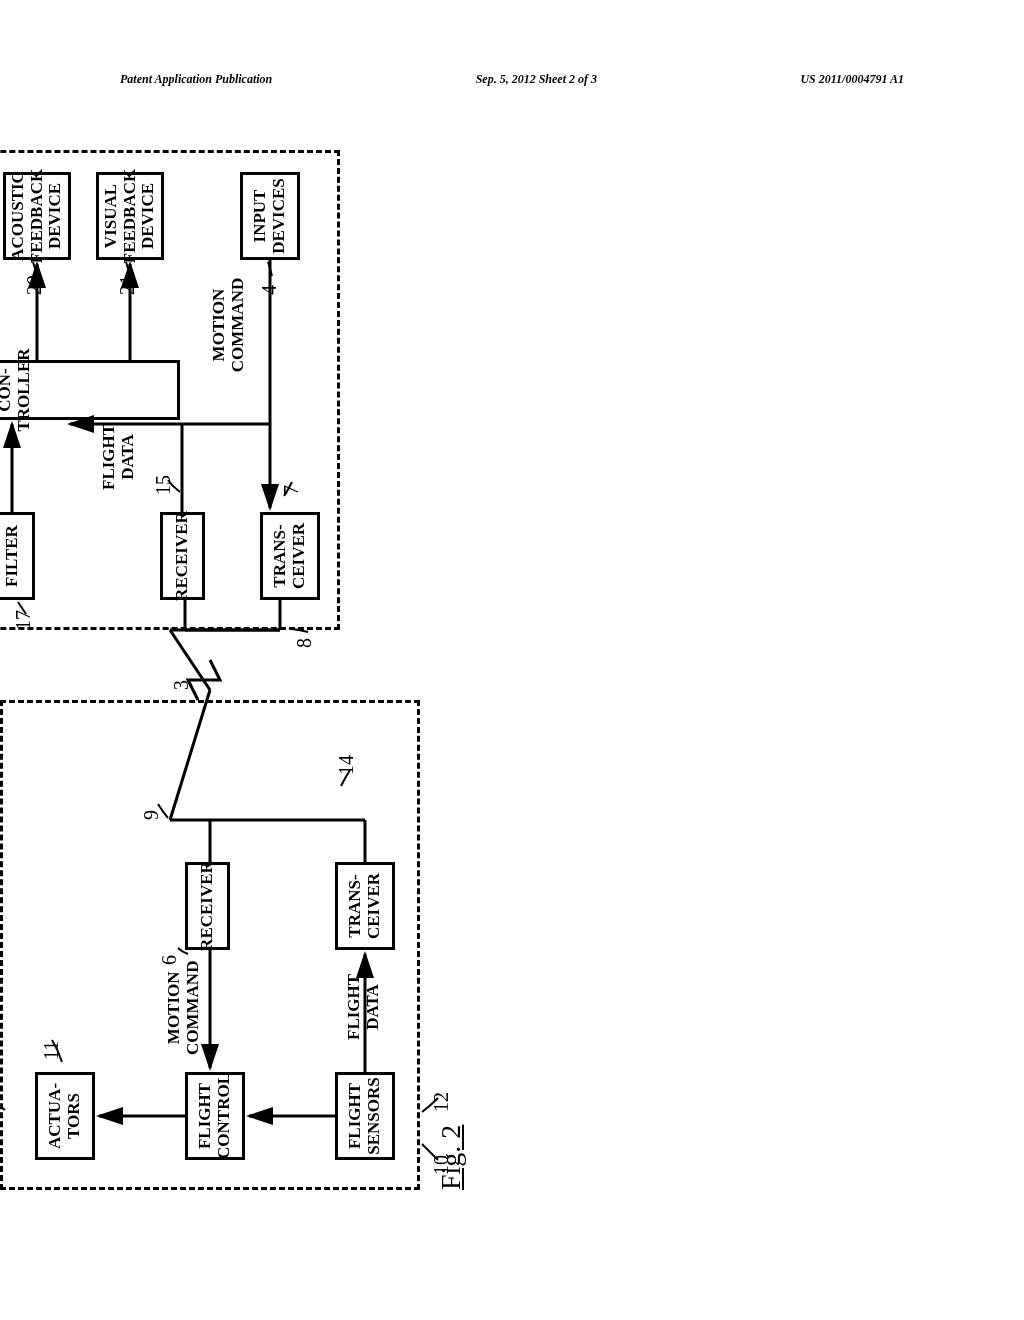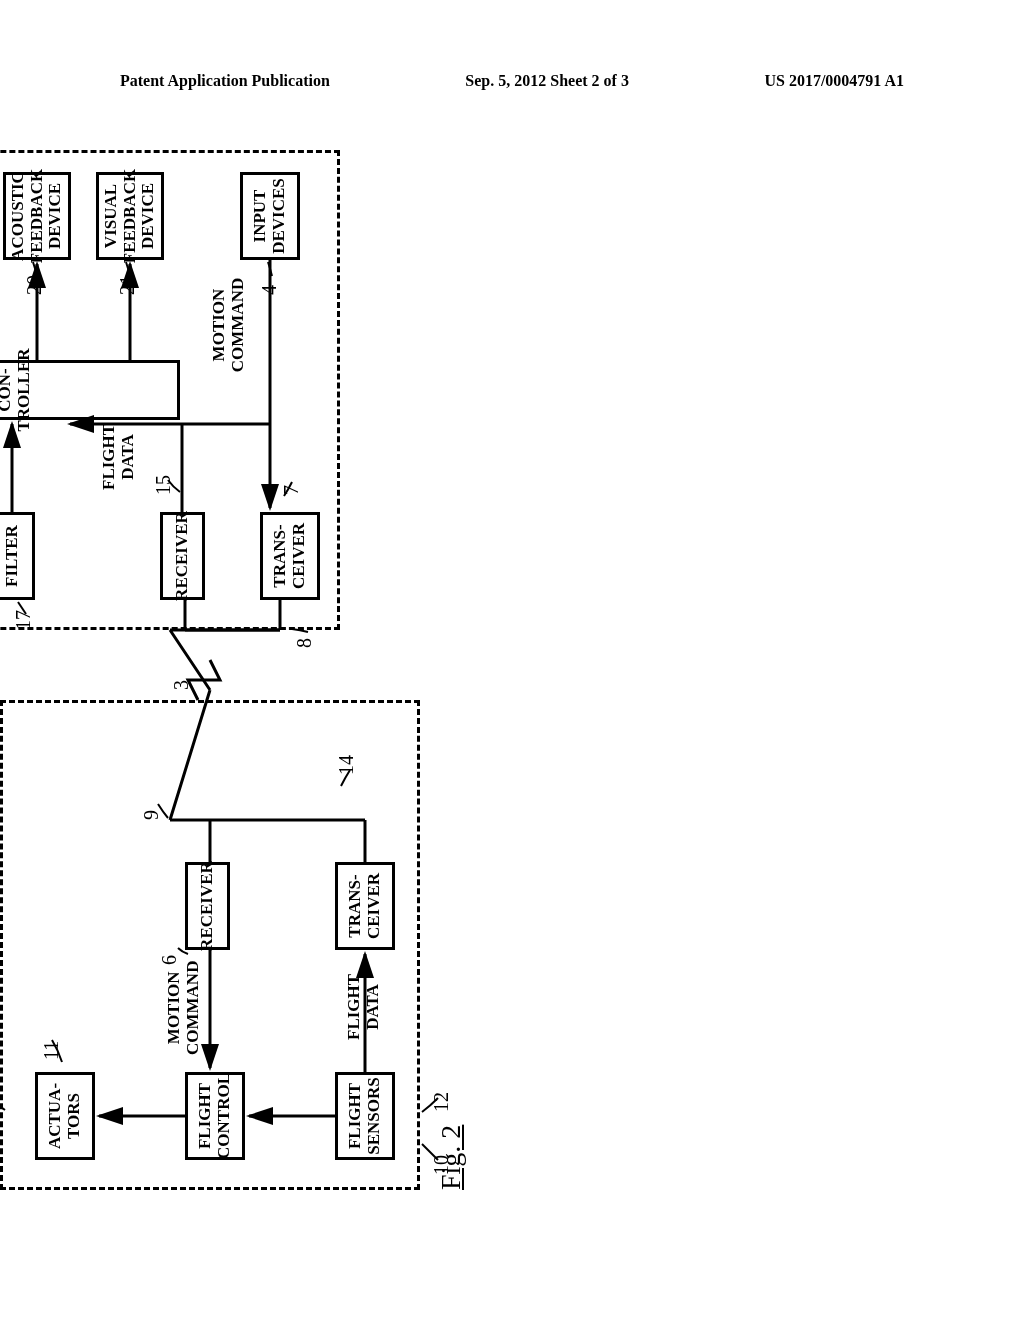--- a/index.html
+++ b/index.html
@@ -11,22 +11,23 @@
   position: relative;
 }
 .header {
   position: absolute;
   top: 72px;
   left: 0;
   width: 100%;
   display: flex;
   justify-content: space-between;
   padding: 0 120px;
-  font-size: 16px;
+  font-size: 12px;
   font-weight: bold;
+  font-style: italic;
 }
 .diagram {
   position: absolute;
   top: 140px;
   left: 160px;
   width: 680px;
   height: 1050px;
   transform: rotate(-90deg) translate(-185px, -185px);
   transform-origin: center center;
 }
@@ -87,21 +88,21 @@
   left: 0;
   pointer-events: none;
 }
 </style>
 </head>
 <body>
 
 <div class="header">
   <span>Patent Application Publication</span>
   <span>Sep. 5, 2012   Sheet 2 of 3</span>
-  <span>US 2017/0004791 A1</span>
+  <span>US 2011/0004791 A1</span>
 </div>
 
 <div class="diagram">
 <div class="diagram-inner">
 
 <div class="region1"></div>
 
 <div class="region2"></div>
 
 <div class="box tallbox" style="left:30px; top:245px; height:60px">ACTUA-<br>TORS</div>

